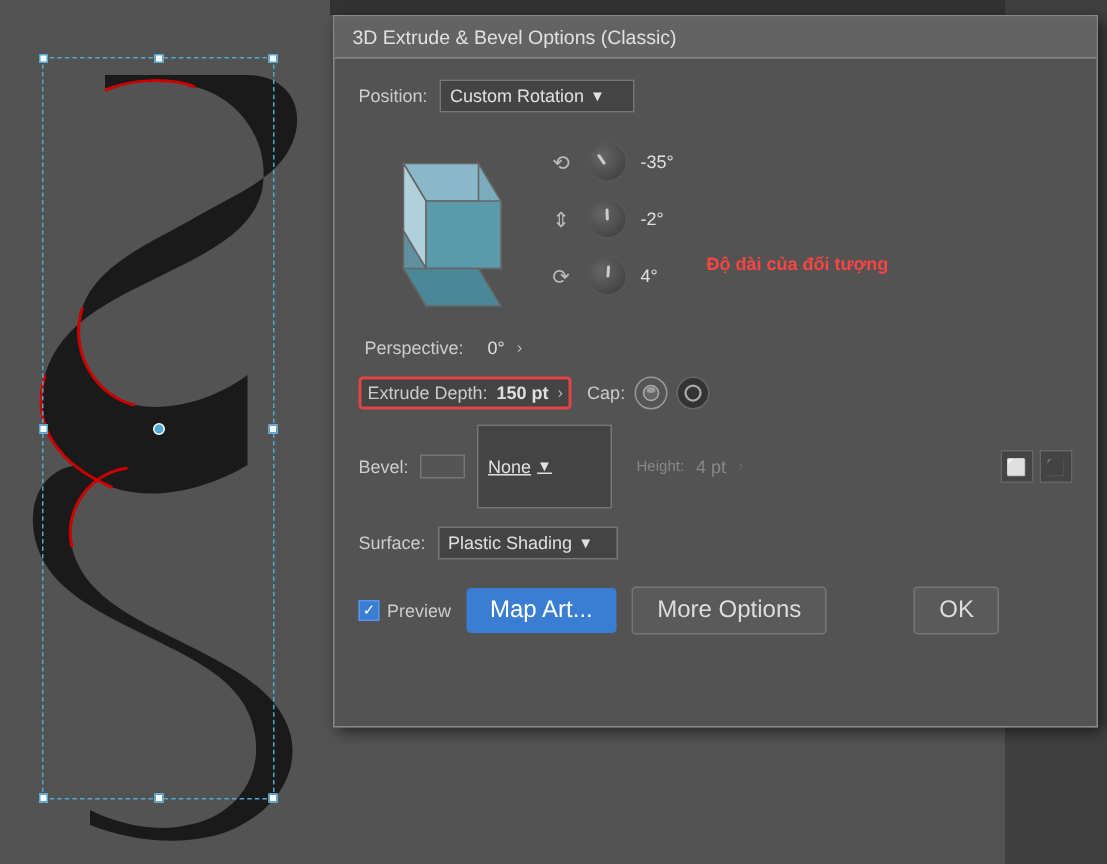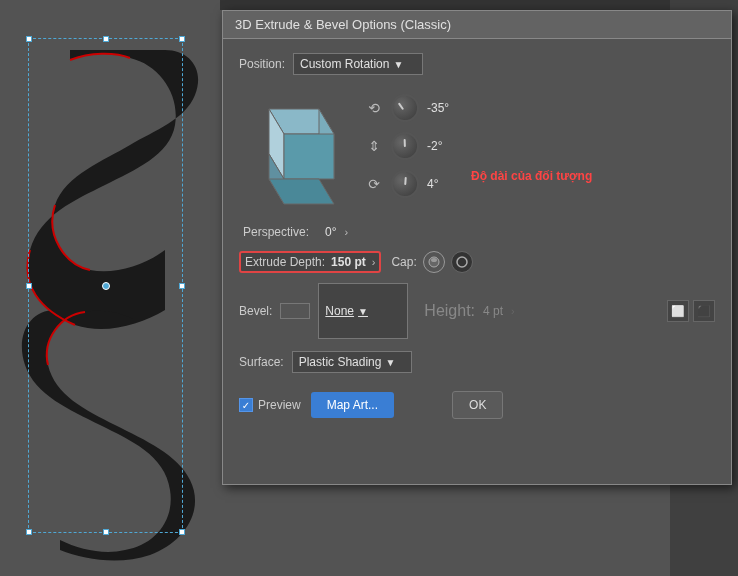--- a/index.html
+++ b/index.html
@@ -322,21 +322,21 @@
 
     .bevel-preview {
       width: 30px;
       height: 16px;
       background: #555;
       border: 1px solid #777;
     }
 
     .height-label {
       color: #888;
-      font-size: 16px;
+      font-size: 10px;
       margin-left: 8px;
     }
 
     .height-value {
       color: #888;
       font-size: 12px;
     }
 
     .bevel-icons {
       margin-left: auto;
@@ -410,21 +410,21 @@
       color: #fff;
     }
 
     .preview-label {
       color: #ccc;
       font-size: 12px;
     }
 
     .btn {
       padding: 6px 16px;
-      font-size: 12px;
+      font-size: 16px;
       border: none;
       cursor: pointer;
       border-radius: 3px;
     }
 
     .btn-map {
       background: #3a7ed4;
       color: #fff;
     }
 
@@ -630,16 +630,17 @@
         <span class="dropdown-arrow">▼</span>
       </div>
     </div>
 
     <div class="bottom-buttons">
       <div class="checkbox-wrap">
         <div class="checkbox">✓</div>
         <span class="preview-label">Preview</span>
       </div>
       <button class="btn btn-map">Map Art...</button>
+      <button class="btn btn-more">More Options</button>
       <button class="btn btn-ok">OK</button>
     </div>
   </div>
 </div>
 
 </body></html>

